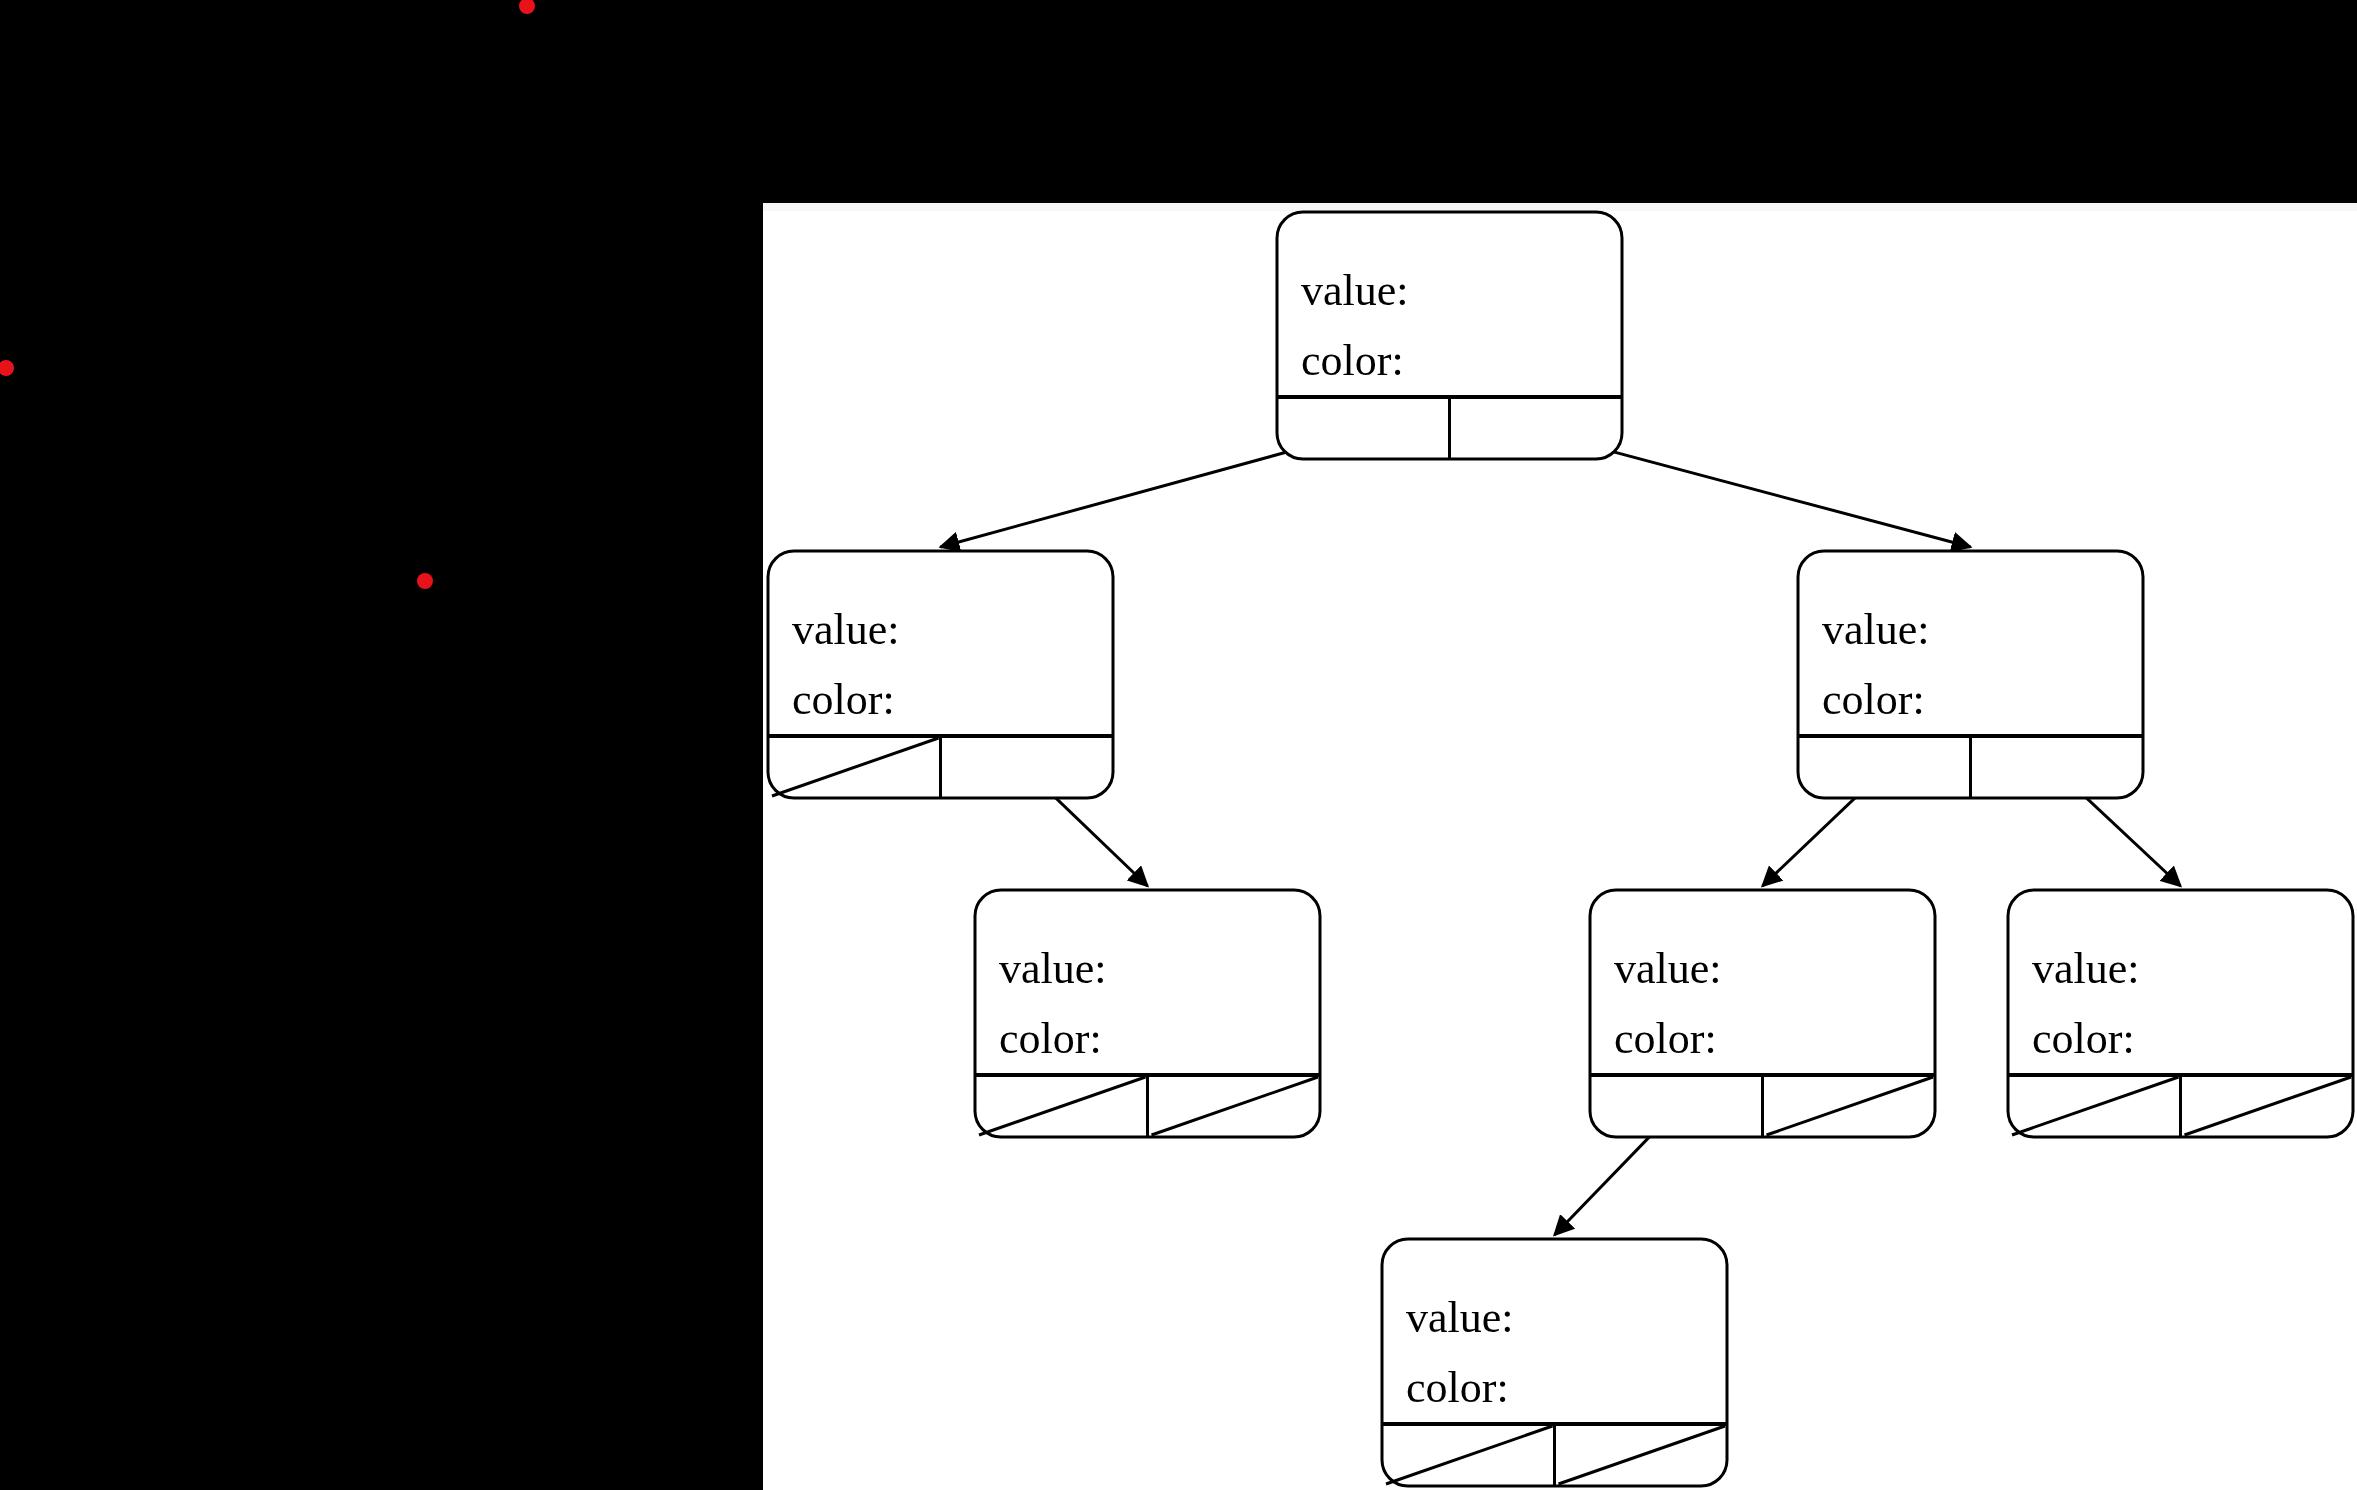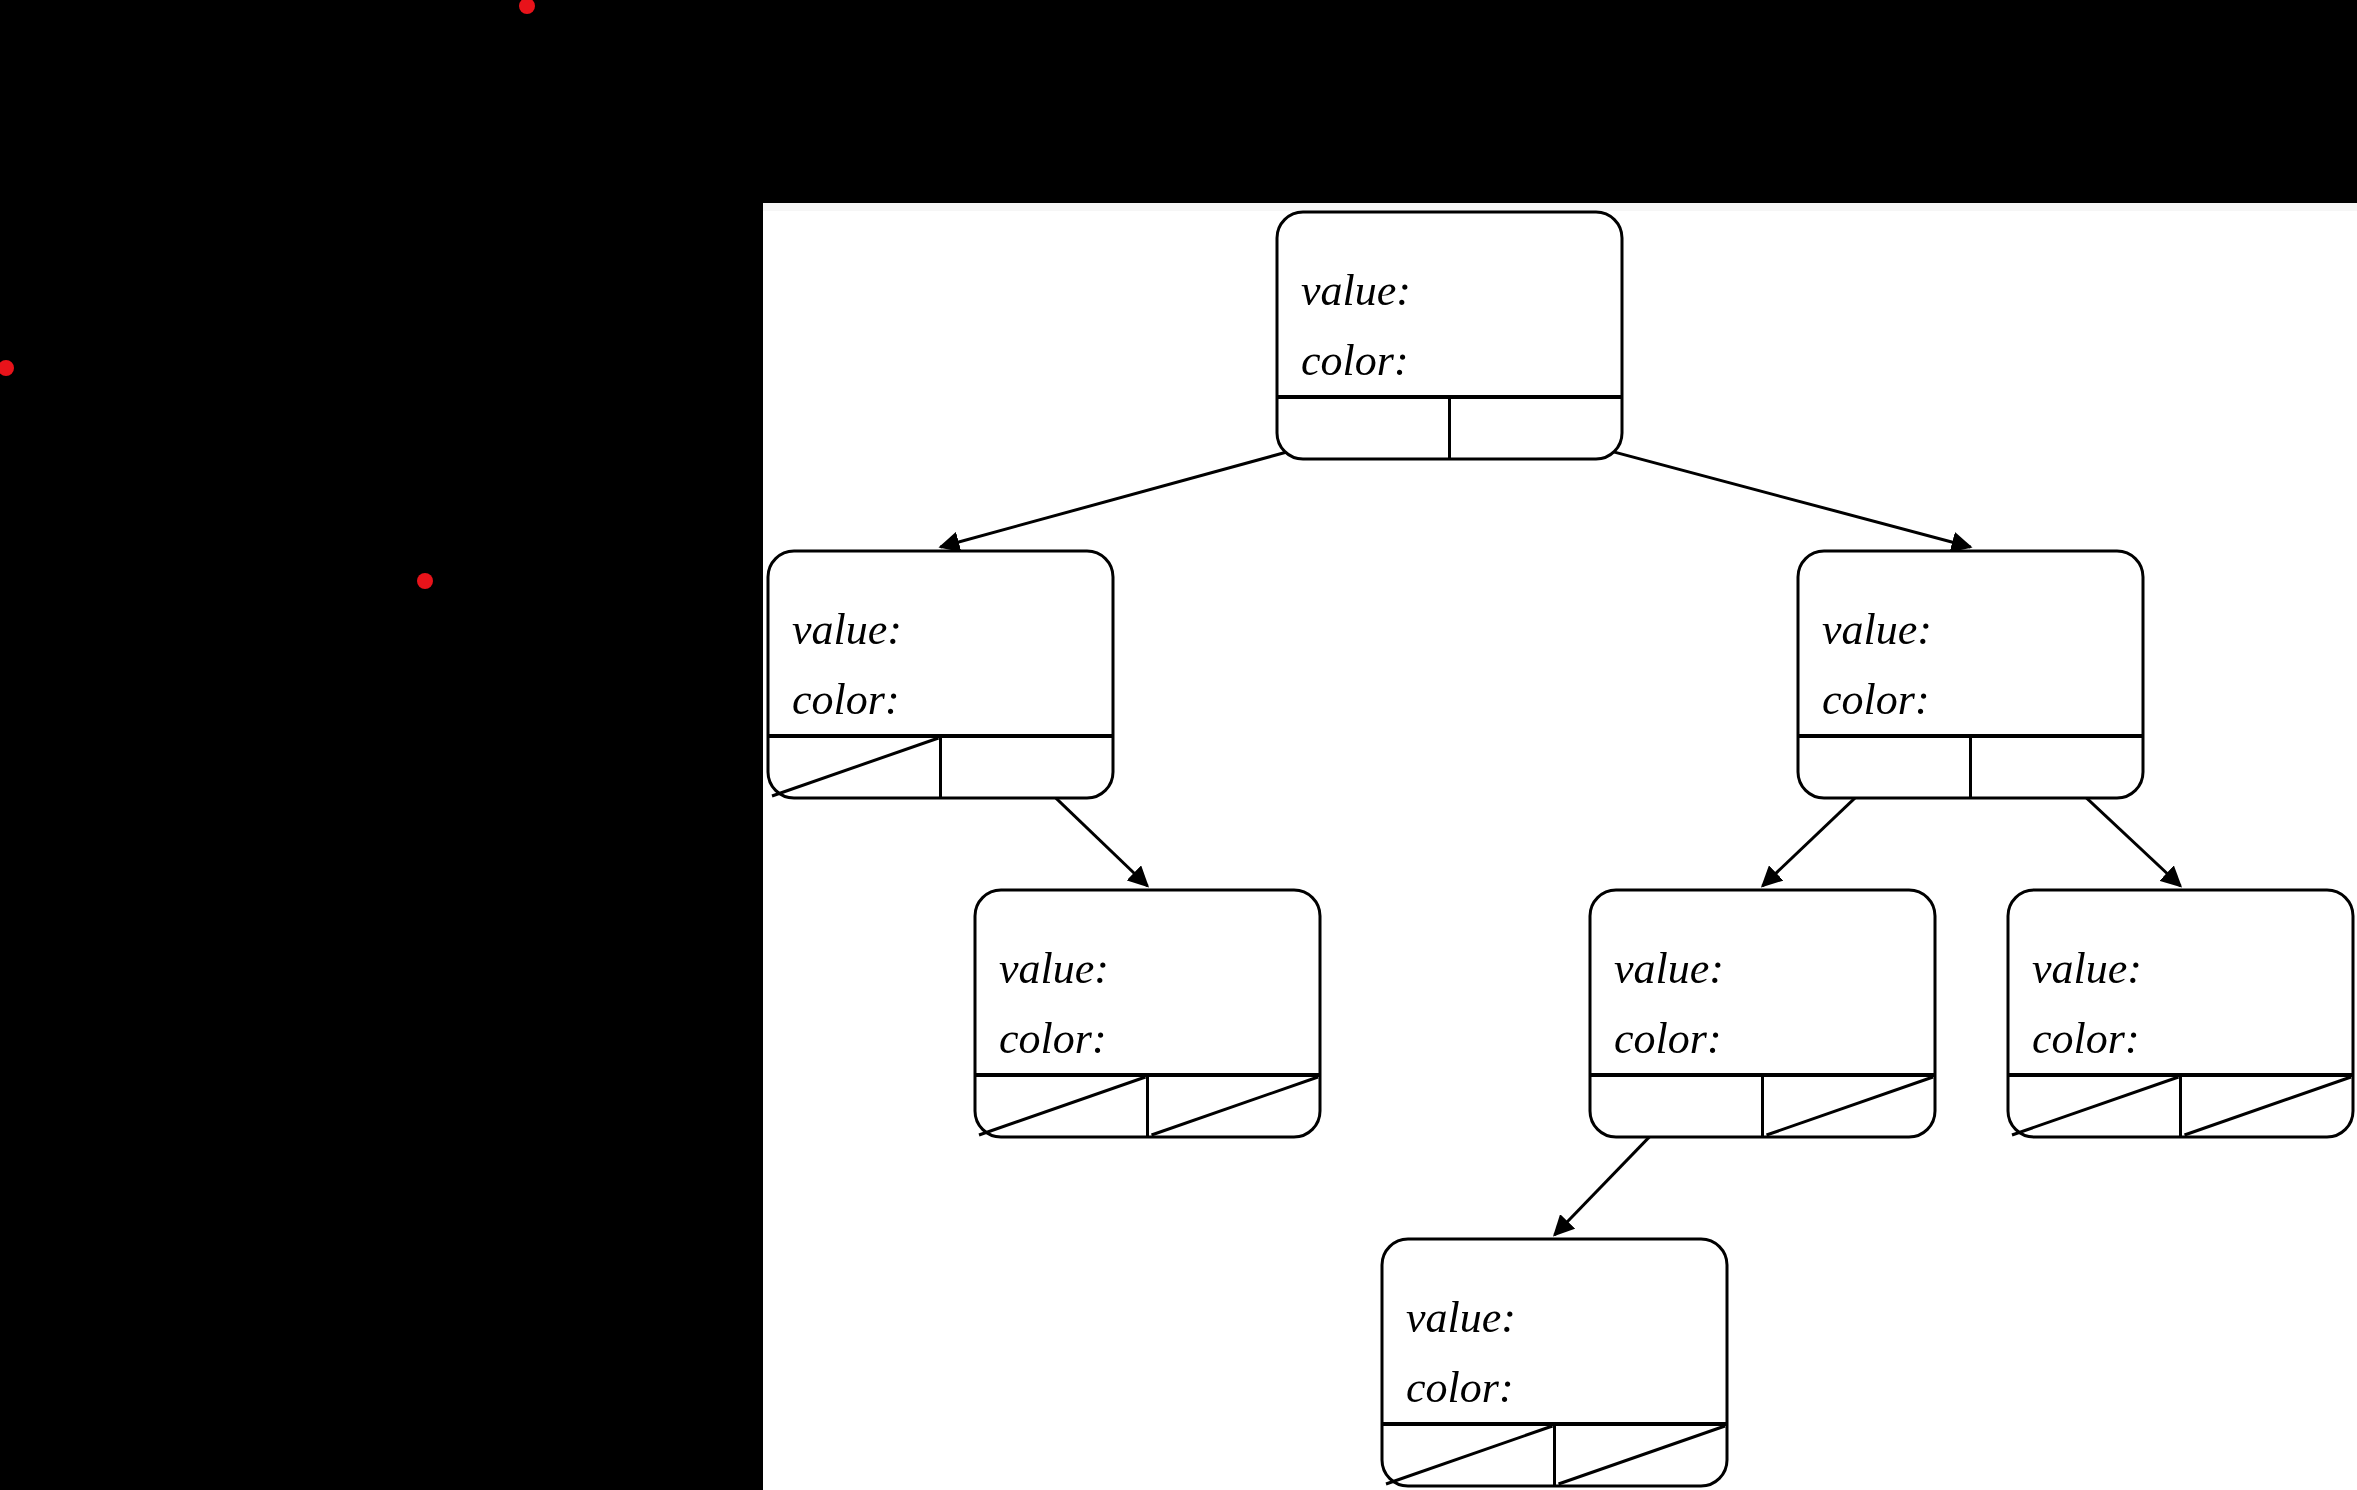--- a/index.html
+++ b/index.html
@@ -1,18 +1,18 @@
 <!DOCTYPE html>
 <html><head>
 <meta charset="utf-8">
 <style>
   html,body{margin:0;padding:0;background:#000;}
   body{width:2357px;height:1490px;position:relative;overflow:hidden;
        font-family:"Liberation Serif","DejaVu Serif",serif;}
-  #root-canvas{position:absolute;left:0;top:0;width:2124px;height:1490px;font-style:italic;}
+  #root-canvas{position:absolute;left:0;top:0;width:2124px;height:1490px;}
   .bg-black{position:absolute;left:0;top:0;width:2357px;height:1490px;background:#000;}
   .dot{position:absolute;border-radius:50%;background:#e8131a;}
   .panel{position:absolute;background:#ffffff;}
   .panel-topline{position:absolute;background:#f6f6f6;}
   svg.tree{position:absolute;left:0;top:0;overflow:visible;}
   .nodetext{font-family:"Liberation Serif","DejaVu Serif",serif;fill:#000;}
 </style>
 </head>
 <body>
 

